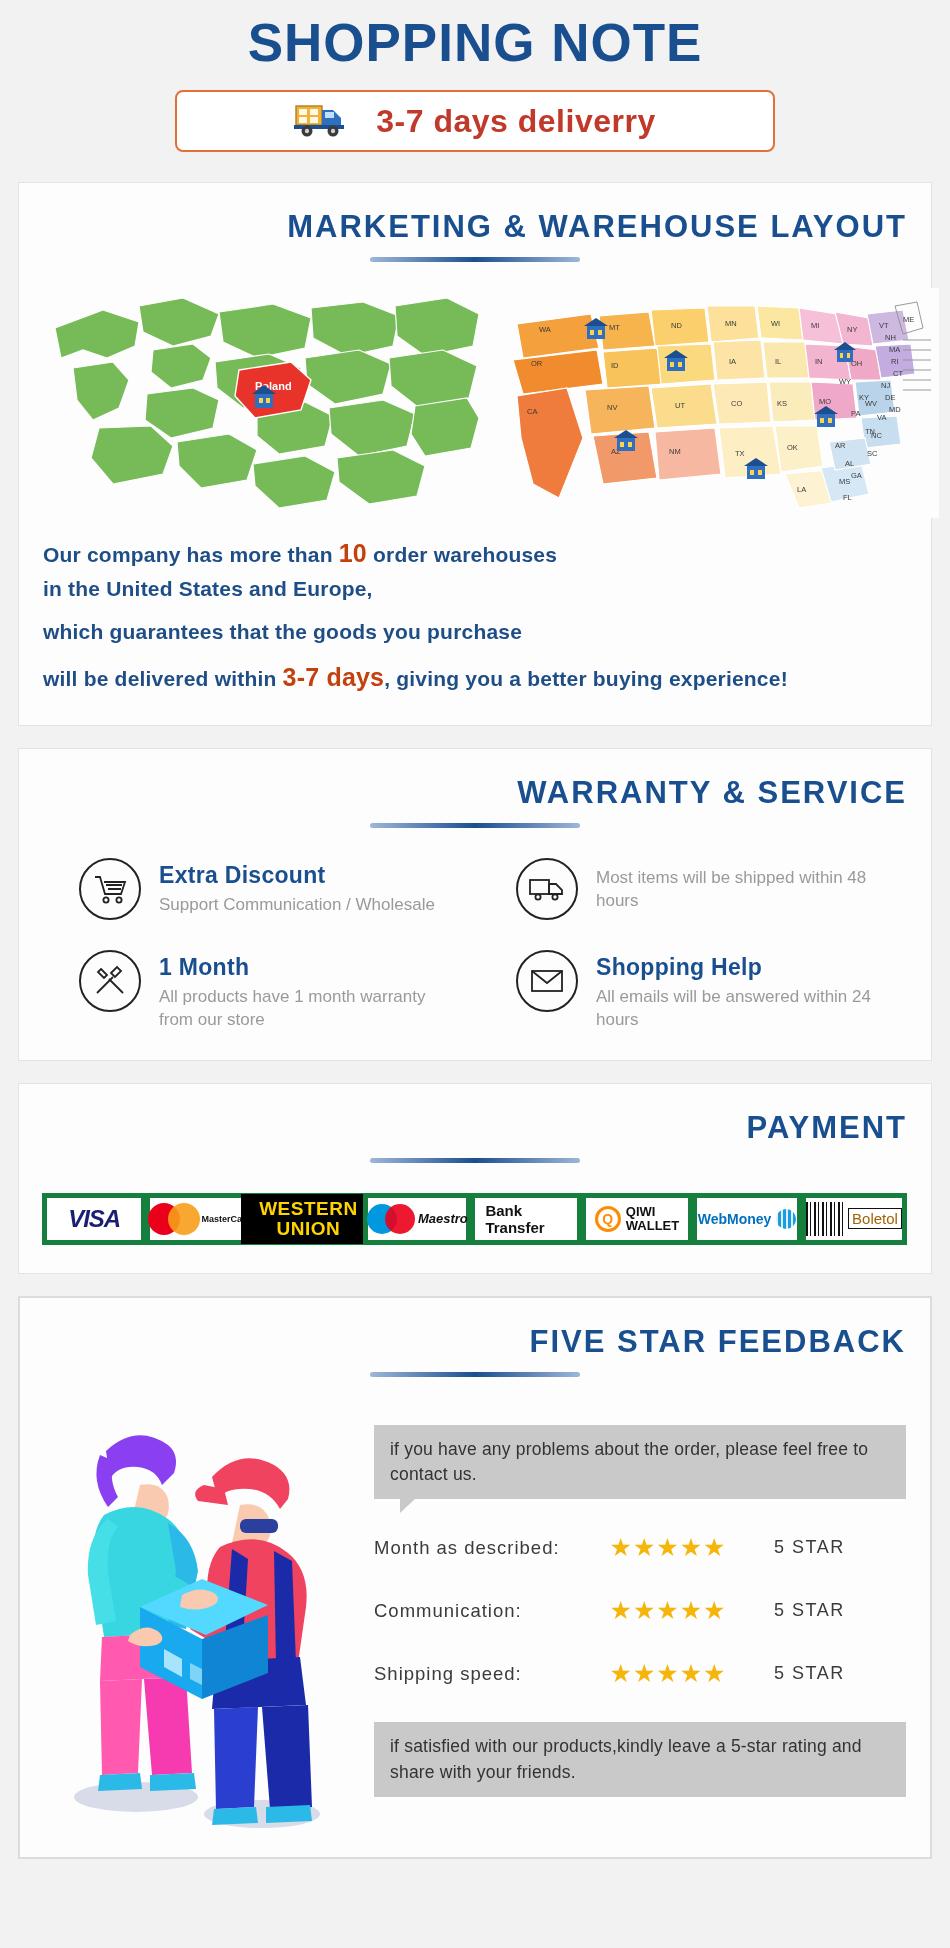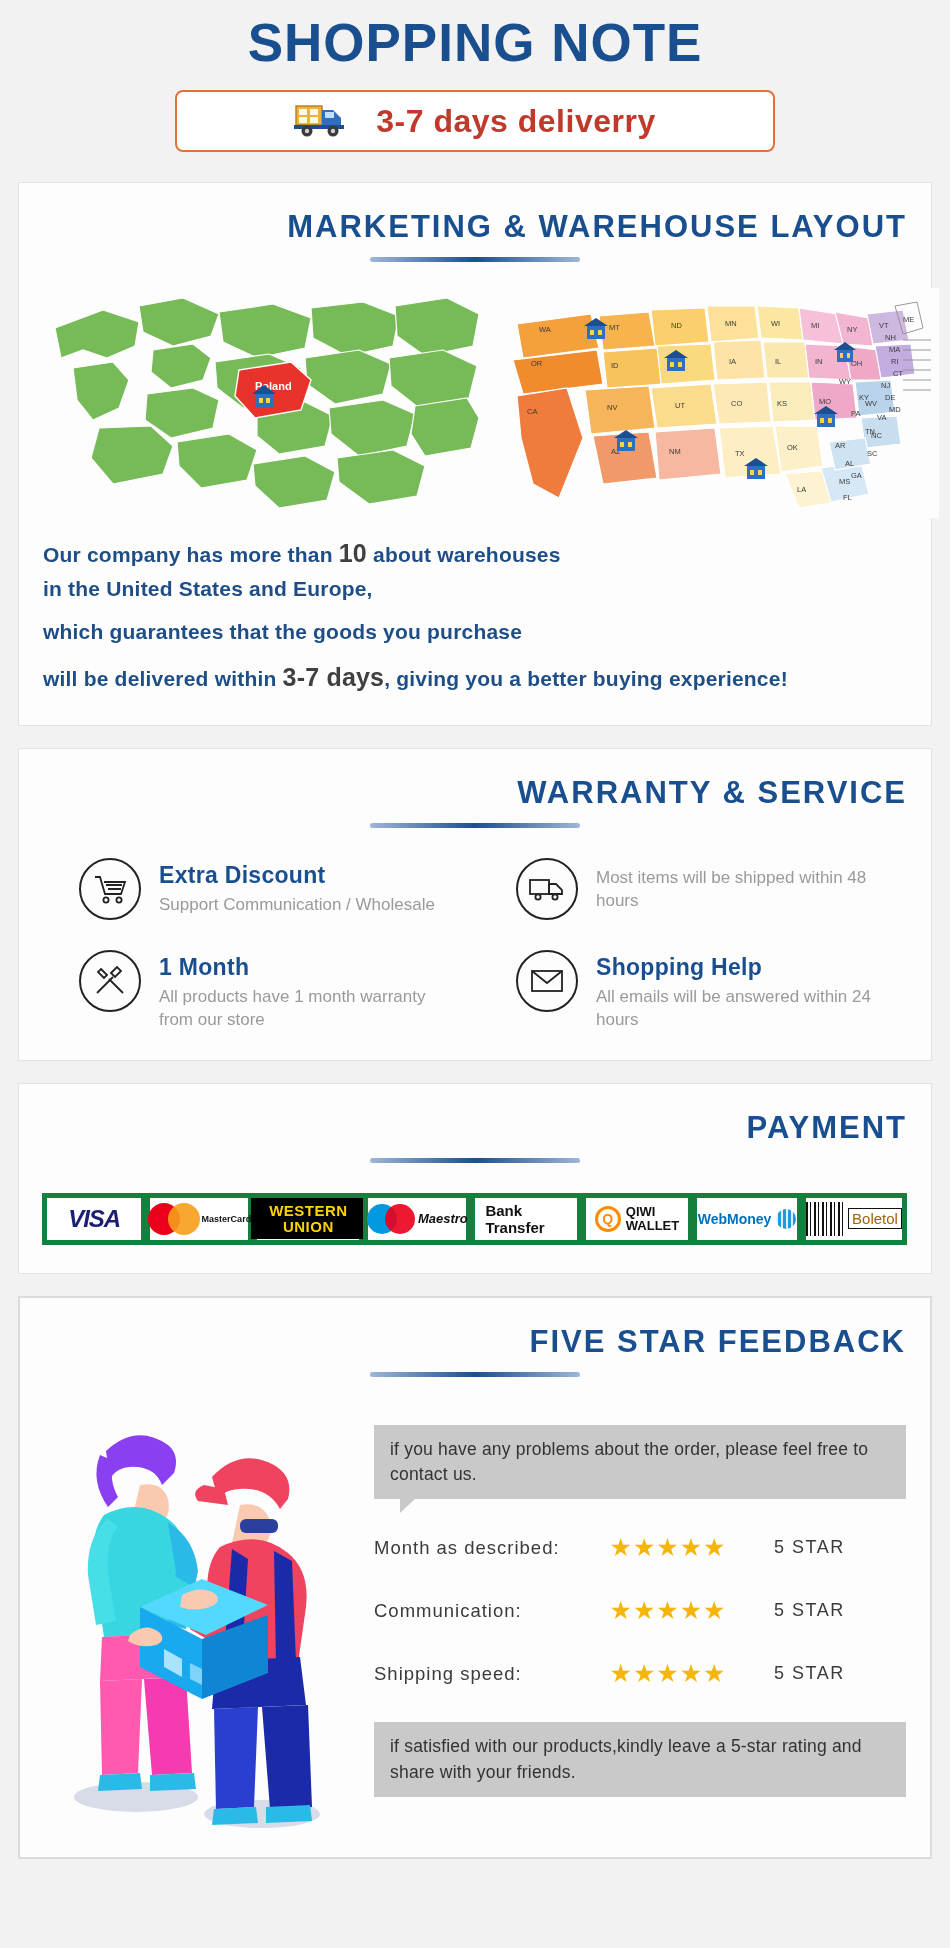--- a/index.html
+++ b/index.html
@@ -78,21 +78,21 @@
   .map-eu { width: 440px; height: 230px; }
   .map-us { width: 440px; height: 230px; }
   .map-note { margin-top: 16px; }
   .map-note p {
     font-size: 21px;
     color: #1f4e87;
     font-weight: bold;
     line-height: 1.55;
     letter-spacing: 0.2px;
   }
-  .hl { color: #404040; font-size: 25px; font-weight: bold; }
+  .hl { color: #c2410c; font-size: 25px; font-weight: bold; }
 
   
   .features {
     margin-top: 30px;
     display: grid;
     grid-template-columns: 1fr 1fr;
     row-gap: 30px;
     column-gap: 10px;
   }
   .feature { display: flex; gap: 18px; align-items: flex-start; padding-left: 36px; }
@@ -124,21 +124,21 @@
     margin-left: -1px;
   }
   .visa { font-size: 24px; font-weight: bold; font-style: italic; color: #1a1f71; letter-spacing: -1px; }
   .mc-wrap { display: flex; align-items: center; }
   .mc-circles { position: relative; width: 52px; height: 32px; }
   .mc-circles span { position: absolute; top: 0; width: 32px; height: 32px; border-radius: 50%; }
   .mc-red { left: 0; background: #eb001b; }
   .mc-yel { left: 20px; background: #f79e1b; opacity: .9; }
   .mc-label { font-size: 9px; font-weight: bold; color: #111; margin-left: 2px; }
   .wu {
-    background: #000; color: #ffd300; font-size: 15px; font-weight: bold;
+    background: #000; color: #ffd300; font-size: 19px; font-weight: bold;
     text-align: center; line-height: 1.05; padding: 5px 18px; letter-spacing: 0.5px;
   }
   .maestro { display: flex; align-items: center; }
   .ms-circles { position: relative; width: 48px; height: 30px; }
   .ms-circles span { position: absolute; top: 0; width: 30px; height: 30px; border-radius: 50%; }
   .ms-blue { left: 0; background: #0099df; }
   .ms-red { left: 18px; background: #eb001b; opacity: .9; }
   .ms-label { font-size: 13px; font-weight: bold; color: #111; margin-left: 3px; font-style: italic; }
   .bank { font-size: 15px; font-weight: bold; color: #111; }
   .qiwi { display: flex; align-items: center; gap: 5px; }
@@ -389,21 +389,21 @@
               <rect x="3" y="11" width="3" height="5" fill="#ffd24d"></rect>
               <rect x="10" y="11" width="3" height="5" fill="#ffd24d"></rect>
             </g>
           </g>
         </svg>
       </div>
     </div>
 
     <div class="map-note">
       <p>
-        <span>Our company has more than </span><span class="hl">10</span><span> about warehouses</span>
+        <span>Our company has more than </span><span class="hl">10</span><span> order warehouses</span>
       </p>
       <p>in the United States and Europe,</p>
       <p style="margin-top:10px">which guarantees that the goods you purchase</p>
       <p style="margin-top:10px">
         <span>will be delivered within </span><span class="hl">3-7 days</span><span>, giving you a better buying experience!</span>
       </p>
     </div>
   </div>
 
   <div class="card">

